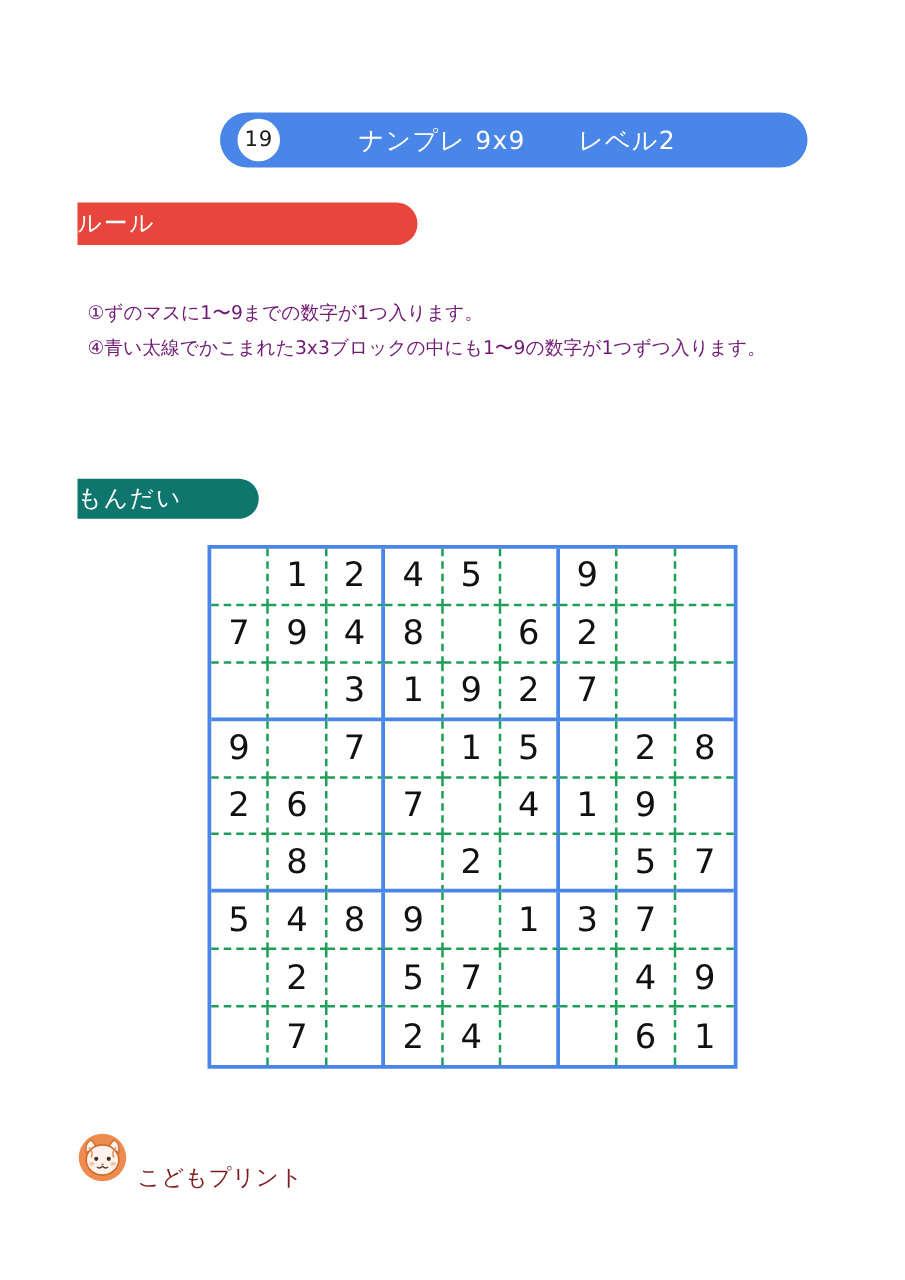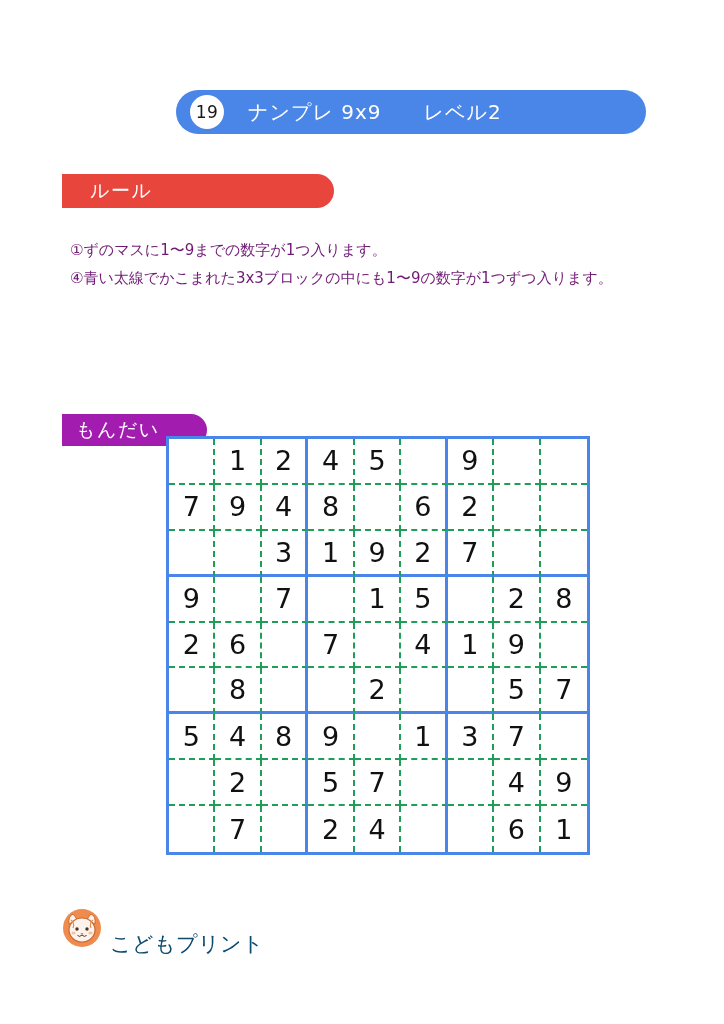--- a/index.html
+++ b/index.html
@@ -19,20 +19,21 @@
   #title-bar {
     position: absolute;
     left: 176px;
     top: 90px;
     width: 470px;
     height: 44px;
     background: #4a86e8;
     border-radius: 22px;
     display: flex;
     align-items: center;
+    gap: 39px;
   }
   #title-badge {
     width: 34px;
     height: 34px;
     border-radius: 50%;
     background: #ffffff;
     color: #1a1a1a;
     font-size: 17px;
     display: flex;
     align-items: center;
@@ -55,38 +56,36 @@
     position: absolute;
     display: flex;
     align-items: center;
     color: #ffffff;
     font-size: 19px;
     letter-spacing: 1.5px;
     font-family: "DejaVu Sans", sans-serif;
   }
   #rules-banner {
     left: 62px;
-    top: 174px;
+    top: 162px;
     width: 272px;
     height: 34px;
     background: #e8453c;
     border-radius: 0 17px 17px 0;
-    padding-left: 28px;
+    padding-left: 0;
     box-sizing: border-box;
   }
   #problem-banner {
     left: 62px;
     top: 383px;
     width: 145px;
     height: 32px;
-    background: #a21caf;
+    background: #0f766e;
     border-radius: 0 16px 16px 0;
-    padding-left: 14px;
-    box-sizing: border-box;
-    margin-top: 31px;
+    box-sizing: border-box;
   }
 
   
   #rules-list {
     position: absolute;
     left: 70px;
     top: 236px;
     width: 600px;
   }
   .rule-line {
@@ -136,22 +135,22 @@
     display: flex;
     align-items: center;
   }
   #logo-mark {
     width: 40px;
     height: 40px;
     flex: 0 0 40px;
   }
   #logo-text {
     margin-left: 8px;
-    font-size: 21px;
-    color: #0c4a6e;
+    font-size: 18px;
+    color: #7f1d1d;
     letter-spacing: 0.5px;
     font-family: "DejaVu Sans", sans-serif;
     margin-top: 32px;
   }
 </style>
 </head>
 <body>
 
 <div id="title-bar">
   <div id="title-badge">19</div>

